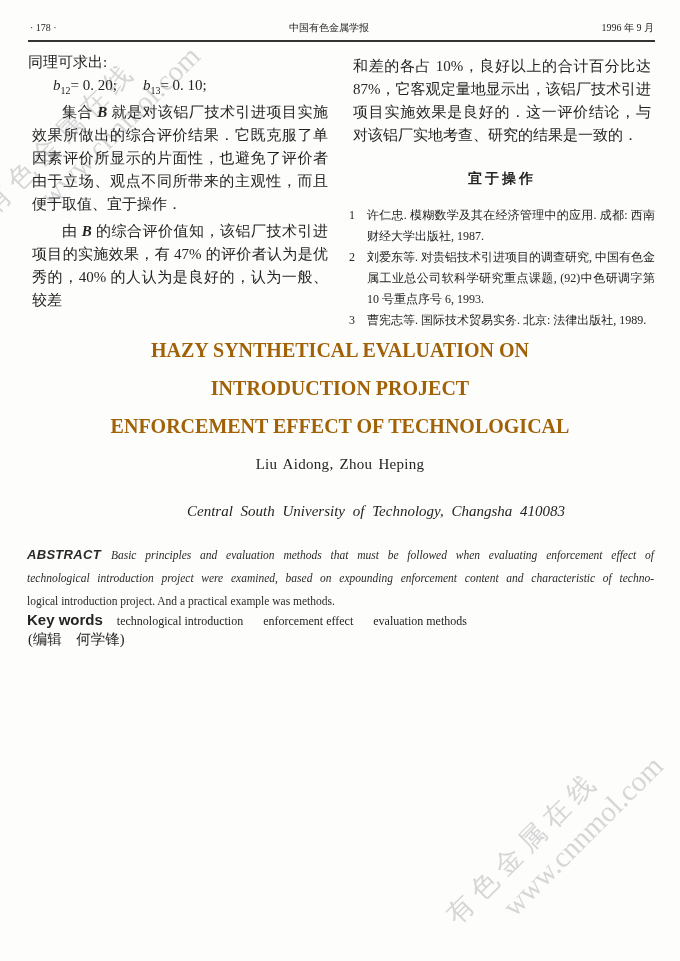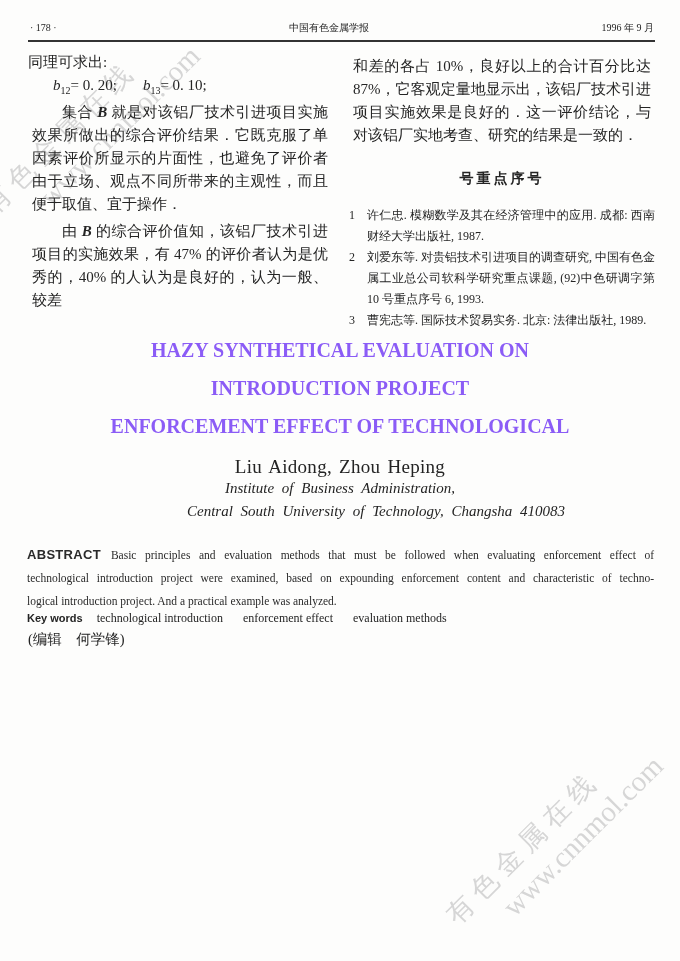--- a/index.html
+++ b/index.html
@@ -76,28 +76,28 @@
   .ref-text { flex: 1; text-align: justify; }
 
   
   .title-block {
     position: absolute;
     top: 331px; left: 0; width: 680px;
     text-align: center;
     font-weight: bold;
     font-size: 20px;
     line-height: 38px;
-    color: #8b5cf6;
+    color: #a16207;
     z-index: 1;
   }
   .authors {
     position: absolute;
     top: 456px; left: 0; width: 680px;
     text-align: center;
-    font-size: 19px;
+    font-size: 15px;
     word-spacing: 2px;
     letter-spacing: 0.3px;
     z-index: 1;
   }
   .affil {
     position: absolute;
     left: 0; width: 680px;
     text-align: center;
     font-style: italic;
     font-size: 15px;
@@ -110,38 +110,38 @@
   
   .abstract {
     position: absolute;
     top: 543px; left: 27px; width: 627px;
     font-size: 11.5px;
     line-height: 23px;
     color: #2a2a2a;
     z-index: 1;
   }
   .abs-line { text-align: justify; }
-  .abs-just { text-align-last: justify; }
+  .abs-just { text-align-last: justify; font-style: italic; }
   .abs-label {
     font-family: "Liberation Sans", sans-serif;
     font-weight: bold;
     font-size: 13px;
     margin-right: 10px;
     letter-spacing: 0.3px;
   }
   .keywords {
     position: absolute;
     top: 611px; left: 27px; width: 627px;
     font-size: 12px;
     z-index: 1;
   }
   .kw-label {
     font-family: "Liberation Sans", sans-serif;
     font-weight: bold;
-    font-size: 11px;
+    font-size: 15px;
     margin-right: 14px;
   }
   .kw-term { margin-right: 20px; }
   .editor {
     position: absolute;
     top: 630px; left: 28px; width: 612px;
     text-align: left;
     font-size: 14.5px;
     z-index: 1;
   }
@@ -169,21 +169,21 @@
 
   <div class="col col-left">
     <div class="intro-line">同理可求出:</div>
     <div class="formula-line"><span class="formula f-gap"><i>b</i><sub>12</sub><span>= 0. 20;</span></span><span class="formula"><i>b</i><sub>13</sub><span>= 0. 10;</span></span></div>
     <p class="para para-indent"><span>集合 </span><span class="bvar">B</span><span> 就是对该铝厂技术引进项目实施效果所做出的综合评价结果．它既克服了单因素评价所显示的片面性，也避免了评价者由于立场、观点不同所带来的主观性，而且便于取值、宜于操作．</span></p>
     <p class="para para-indent"><span>由 </span><span class="bvar">B</span><span> 的综合评价值知，该铝厂技术引进项目的实施效果，有 47% 的评价者认为是优秀的，40% 的人认为是良好的，认为一般、较差</span></p>
   </div>
 
   <div class="col col-right">
     <p class="para">和差的各占 10%，良好以上的合计百分比达 87%，它客观定量地显示出，该铝厂技术引进项目实施效果是良好的．这一评价结论，与对该铝厂实地考查、研究的结果是一致的．</p>
-    <div class="refs-heading">号重点序号</div>
+    <div class="refs-heading">宜于操作</div>
     <div class="ref-row">
       <span class="ref-num">1</span>
       <span class="ref-text">许仁忠. 模糊数学及其在经济管理中的应用. 成都: 西南财经大学出版社, 1987.</span>
     </div>
     <div class="ref-row">
       <span class="ref-num">2</span>
       <span class="ref-text">刘爱东等. 对贵铝技术引进项目的调查研究, 中国有色金属工业总公司软科学研究重点课题, (92)中色研调字第 10 号重点序号 6, 1993.</span>
     </div>
     <div class="ref-row">
       <span class="ref-num">3</span>
@@ -191,27 +191,26 @@
     </div>
   </div>
 
   <div class="title-block">
     <div>HAZY SYNTHETICAL EVALUATION ON</div>
     <div>INTRODUCTION PROJECT</div>
     <div>ENFORCEMENT EFFECT OF TECHNOLOGICAL</div>
   </div>
 
   <div class="authors">Liu Aidong, Zhou Heping</div>
-  <div class="affil affil-1">Institute of Business Administration,</div>
   <div class="affil affil-2">Central South University of Technology, Changsha 410083</div>
 
   <div class="abstract">
     <div class="abs-line abs-just"><span class="abs-label">ABSTRACT</span><span>Basic principles and evaluation methods that must be followed when evaluating enforcement effect of</span></div>
     <div class="abs-line abs-just">technological introduction project were examined, based on expounding enforcement content and characteristic of techno-</div>
-    <div class="abs-line">logical introduction project. And a practical example was analyzed.</div>
+    <div class="abs-line">logical introduction project. And a practical example was methods.</div>
   </div>
 
   <div class="keywords">
     <span class="kw-label">Key words</span><span class="kw-term">technological introduction</span><span class="kw-term">enforcement effect</span><span class="kw-term">evaluation methods</span>
   </div>
 
   <div class="editor">(编辑　何学锋)</div>
 
 </div>
 

